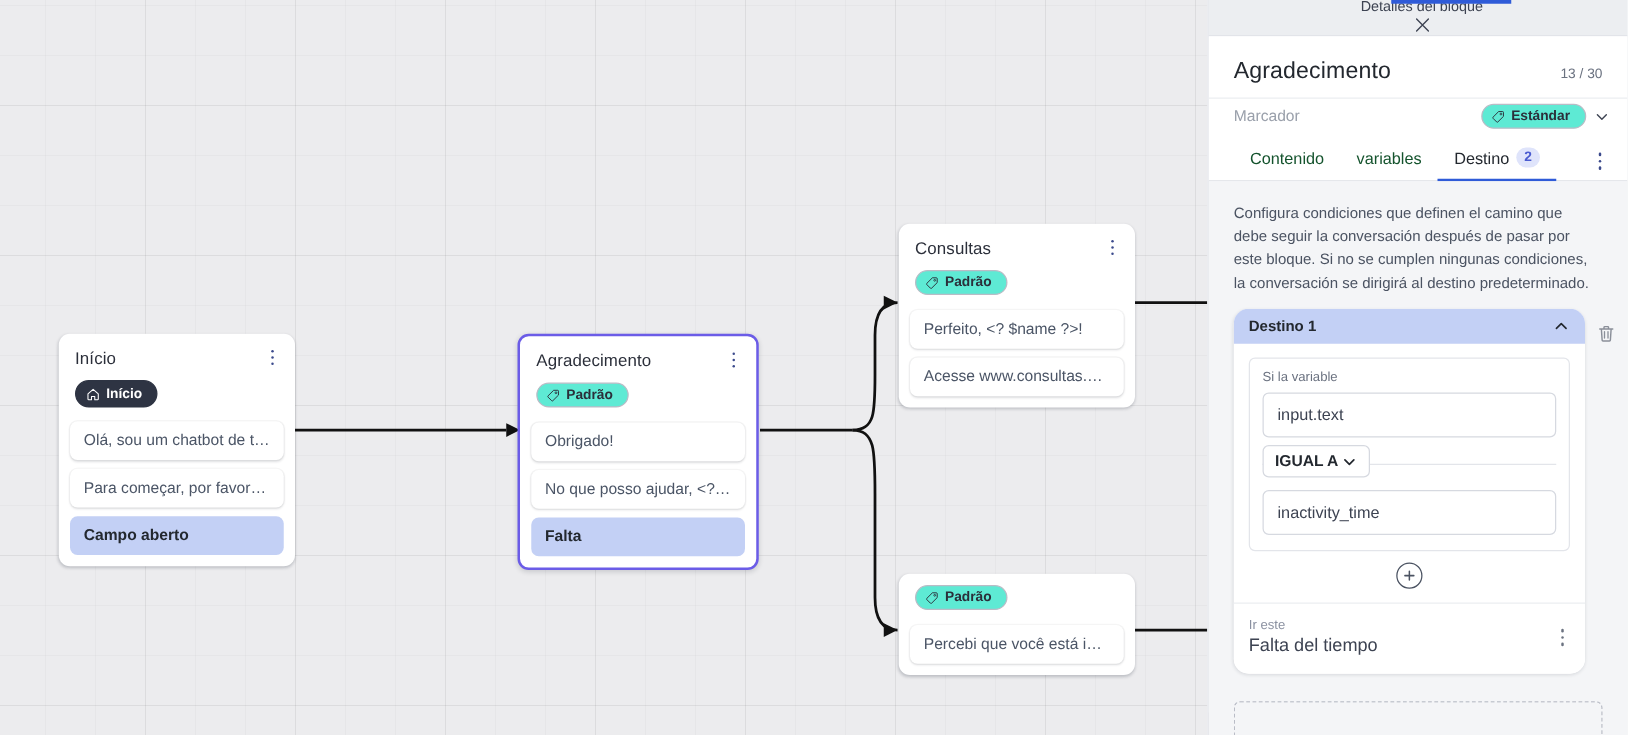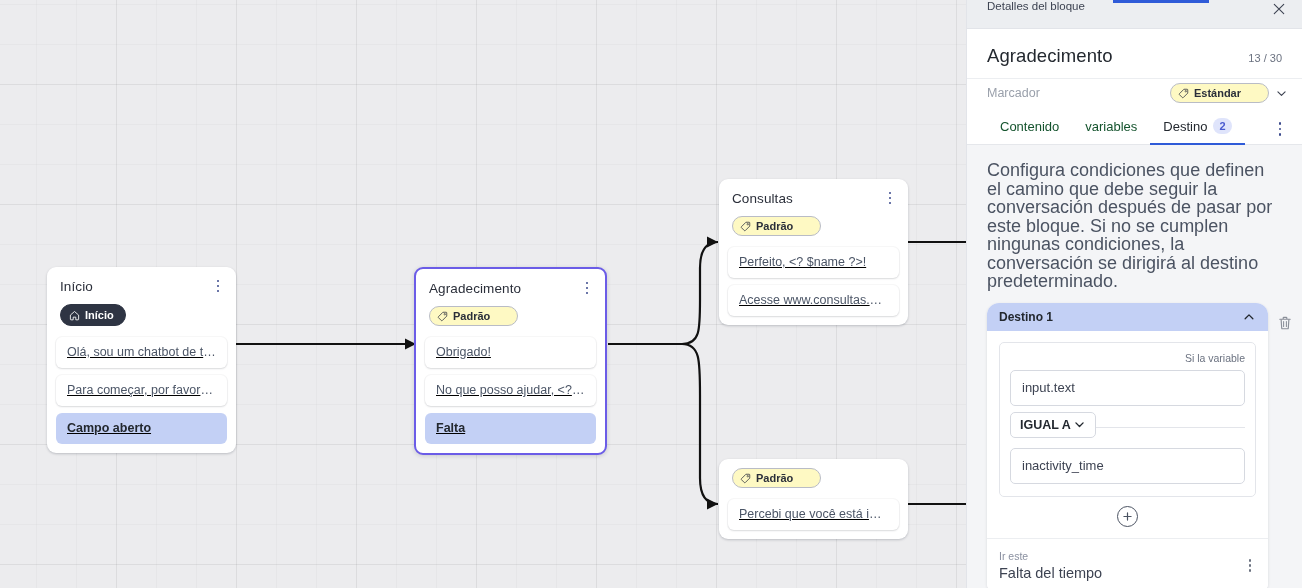--- a/index.html
+++ b/index.html
@@ -43,51 +43,51 @@
     position:absolute;right:9px;top:10px;width:18px;height:18px;
     display:flex;flex-direction:column;align-items:center;justify-content:center;gap:2.5px;
     cursor:pointer;
   }
   .kebab i{display:block;width:2.6px;height:2.6px;border-radius:50%;background:#3b4a8c;}
 
   .badge-row{padding:9px 13px 11px 13px;}
   .tag-pill{
     display:inline-flex;align-items:center;gap:5px;
     border:1px solid #b9bcc6;border-radius:11px;
-    padding:2px 27px 2px 7px;font-size:11px;color:#2b2f3a;font-weight:700;
-    background:#fef9c3;line-height:14px;
+    padding:2px 12px 2px 7px;font-size:11px;color:#2b2f3a;font-weight:700;
+    background:#5eead4;line-height:14px;
   }
   .tag-pill.start{
     background:#2e3443;border-color:#2e3443;color:#ffffff;
     padding:3px 11px 3px 8px;border-radius:12px;
   }
   .tag-pill svg{display:block;}
 
-  .rows{padding:0 9px 9px 9px;text-decoration:underline;}
+  .rows{padding:0 9px 9px 9px;}
   .row{
     background:#ffffff;border-radius:6px;
     box-shadow:0 1px 2px rgba(16,24,40,.13),0 0 0 1px rgba(16,24,40,.03);
     font-size:12.5px;color:#4b5566;
     padding:8px 11px;margin-bottom:7px;
     white-space:nowrap;overflow:hidden;text-overflow:ellipsis;
     line-height:15px;
   }
   .row:last-child{margin-bottom:0;}
   .row.hl{background:#c3d0f5;color:#23282f;font-weight:700;box-shadow:none;}
 
   
   #panel{
     position:absolute;left:966px;top:0;width:336px;height:588px;
     background:#f4f5f7;border-left:1px solid #e2e4e9;box-sizing:border-box;
   }
   #topbar{position:absolute;left:146px;top:0;width:96px;height:3px;background:#2f5bd8;}
   .panel-head{
     height:29px;background:#eceef1;border-bottom:1px solid #e2e4e9;
-    display:flex;align-items:flex-start;justify-content:space-between;
-    padding:0 14px 0 20px;box-sizing:border-box;
+    display:flex;align-items:center;justify-content:space-between;
+    padding:0 14px 0 20px;box-sizing:border-box;flex-direction:column;
   }
   .panel-head-title{font-size:11.5px;color:#3d4352;}
   .close-x{width:18px;height:18px;cursor:pointer;display:flex;align-items:center;justify-content:center;}
 
   .panel-body{background:#ffffff;}
   .title-row{
     display:flex;align-items:baseline;justify-content:space-between;
     padding:16px 20px 11px 20px;
   }
   .blk-title{font-size:18.5px;color:#23282f;font-weight:400;letter-spacing:.1px;}
@@ -114,37 +114,37 @@
   .tab-badge{
     background:#dfe4fb;color:#4a5bd0;font-size:11px;font-weight:700;
     border-radius:9px;padding:1px 6px;line-height:14px;
   }
   .tabs-more{margin-left:auto;width:20px;height:30px;display:flex;flex-direction:column;
     align-items:center;justify-content:center;gap:2.5px;cursor:pointer;}
   .tabs-more i{width:2.8px;height:2.8px;border-radius:50%;background:#3b4a8c;display:block;}
 
   .panel-scroll{background:#f4f5f7;height:425px;position:relative;box-sizing:border-box;}
   .desc{
-    font-size:18px;line-height:18.5px;color:#4b5362;
+    font-size:12px;line-height:18.5px;color:#4b5362;
     padding:16px 24px 12px 20px;
   }
 
   .dest-wrap{display:flex;align-items:flex-start;padding:0 0 0 20px;}
   .dest-card{
     flex:1;background:#ffffff;border-radius:12px;overflow:hidden;
     box-shadow:0 1px 3px rgba(16,24,40,.12);
   }
   .dest-head{
     background:#c3d0f5;display:flex;align-items:center;justify-content:space-between;
     padding:7px 12px;
   }
   .dest-head-title{font-size:12px;color:#23282f;font-weight:700;}
   .dest-body{padding:11px 12px 9px 12px;}
   .cond-box{border:1px solid #e3e5ea;border-radius:5px;padding:9px 10px 12px 10px;position:relative;background:#fff;}
-  .cond-label{font-size:10.5px;color:#6b7280;margin-bottom:6px;text-align:right;}
+  .cond-label{font-size:10.5px;color:#6b7280;margin-bottom:6px;}
   .field{
     border:1px solid #d6d9e0;border-radius:5px;background:#fff;
     padding:9px 11px;font-size:13px;color:#3d4352;line-height:16px;
   }
   .op-line{position:relative;height:30px;margin:6px 0 6px 0;}
   .op-rule{position:absolute;left:0;right:0;top:15px;height:1px;background:#e3e5ea;}
   .op-sel{
     position:absolute;left:0;top:0;display:inline-flex;align-items:center;gap:2px;
     border:1px solid #d6d9e0;border-radius:5px;background:#fff;
     padding:5px 9px;font-size:12.5px;font-weight:700;color:#23282f;cursor:pointer;

